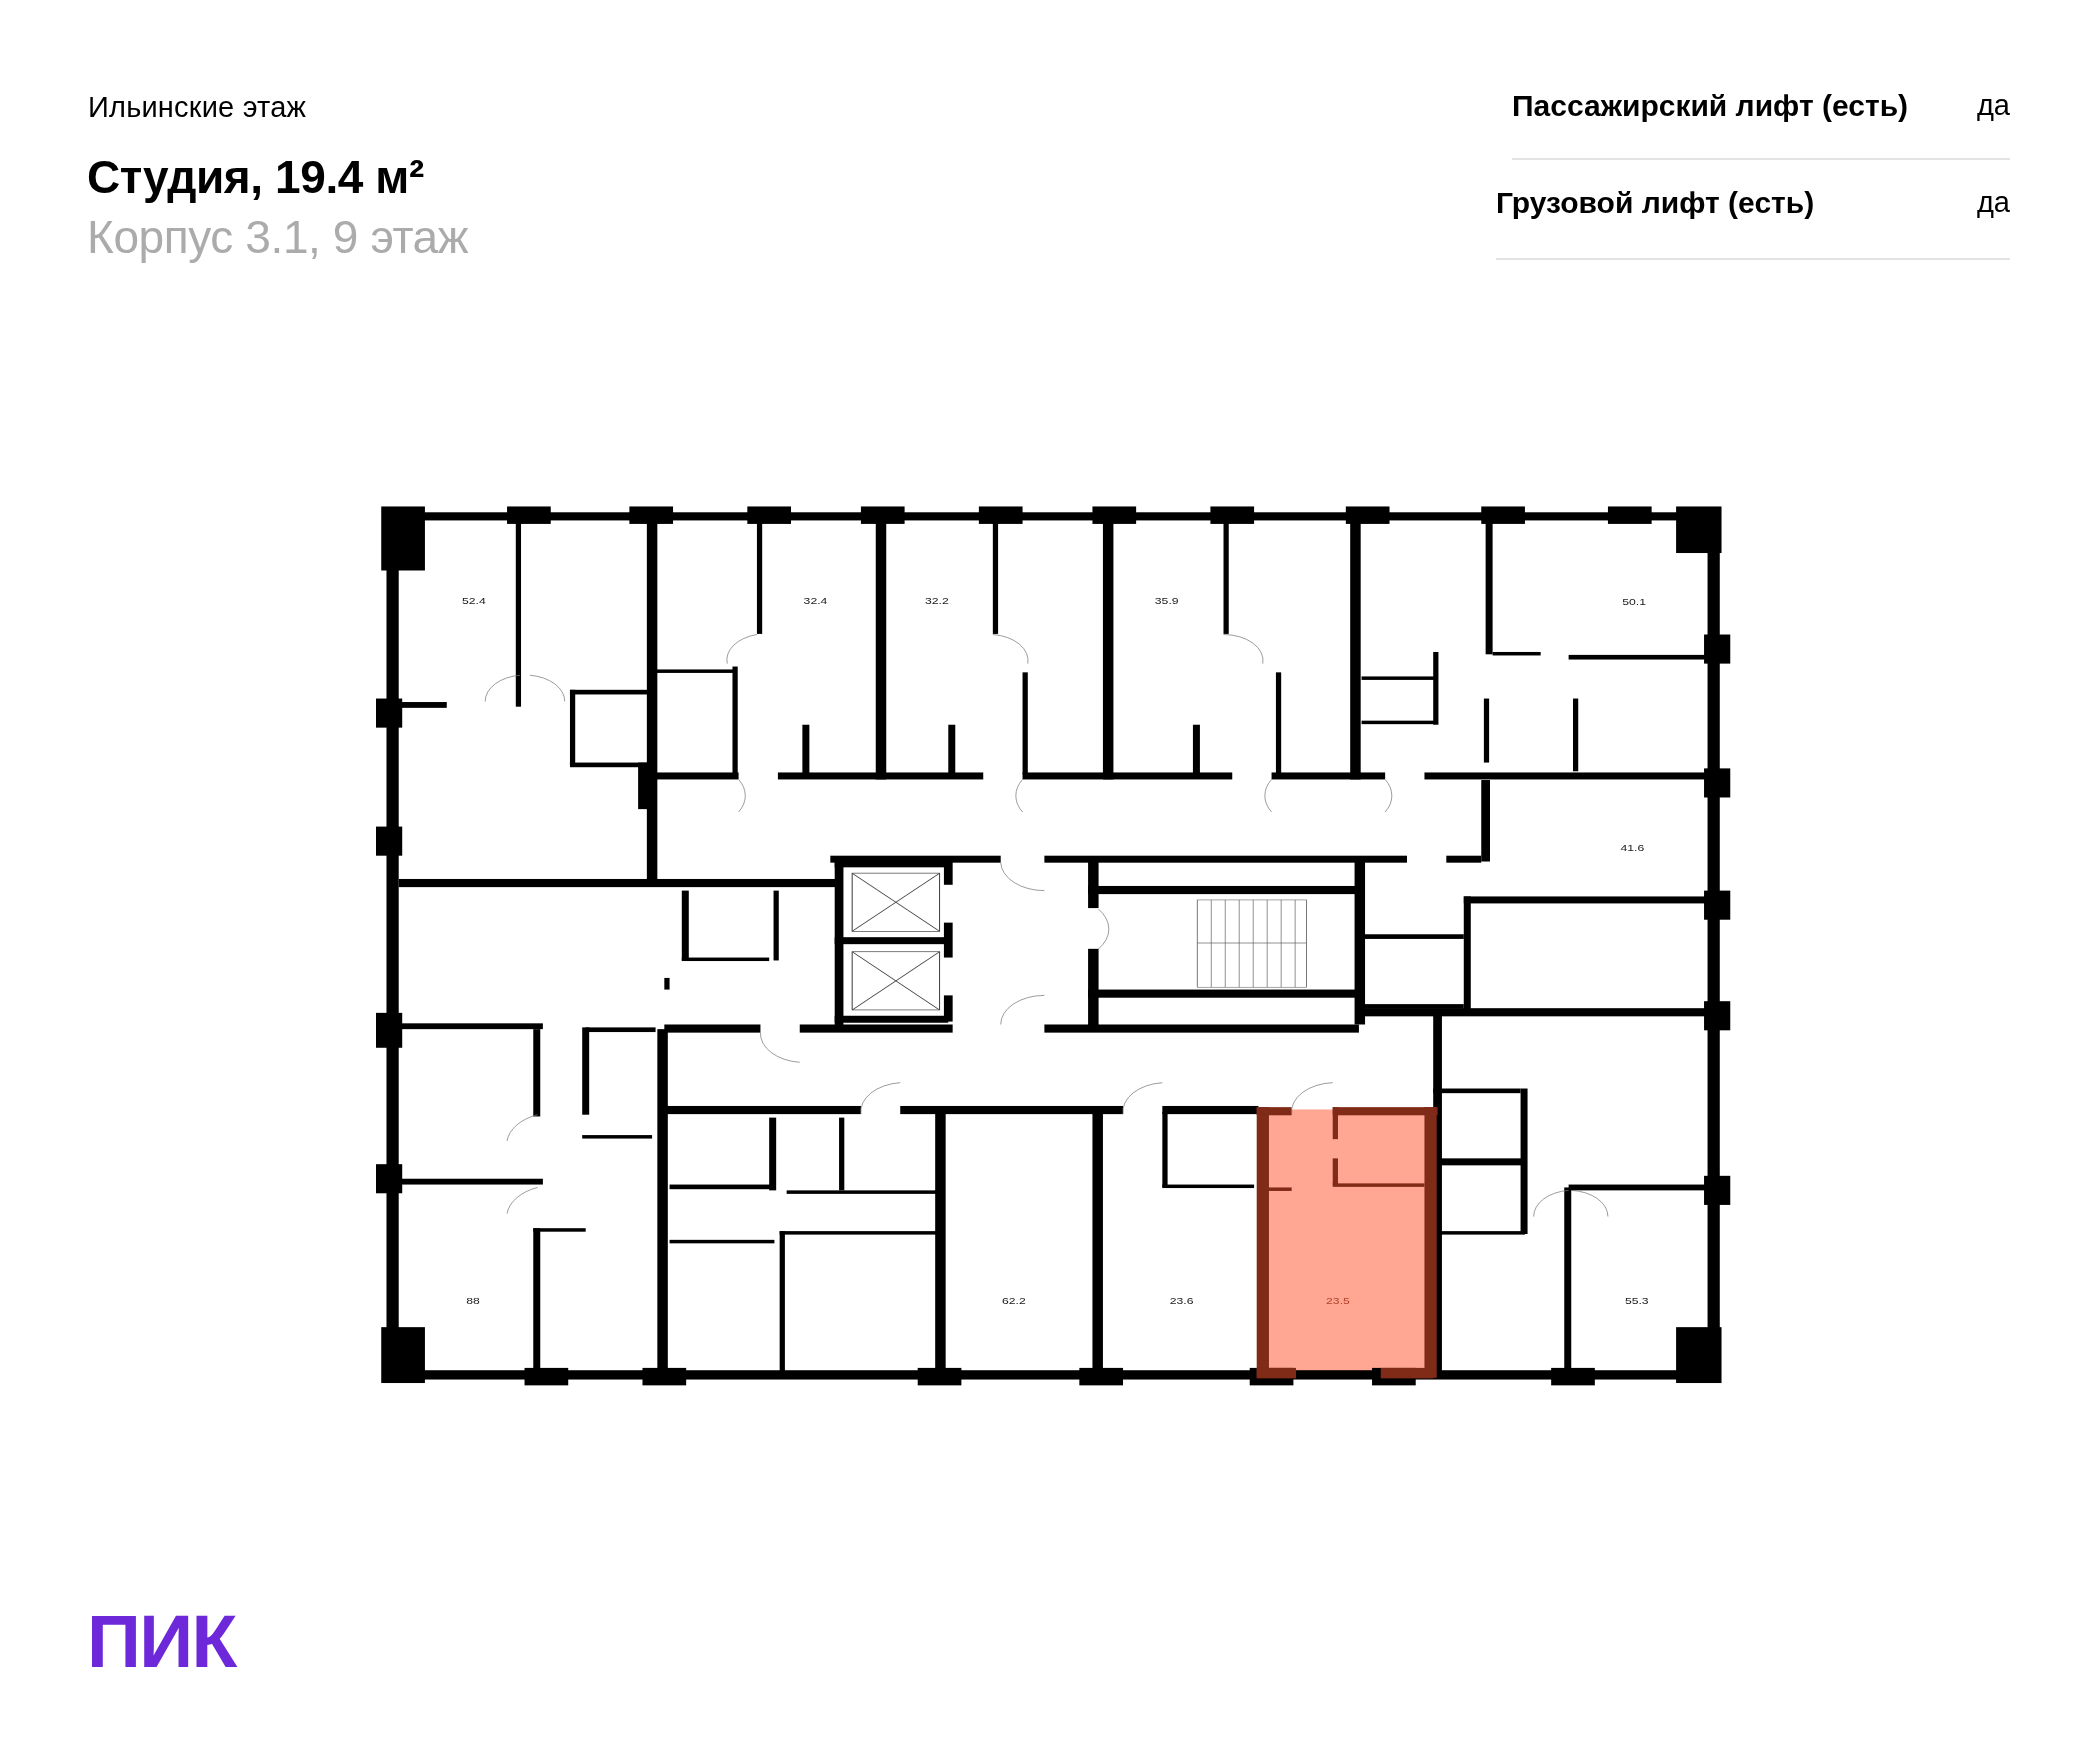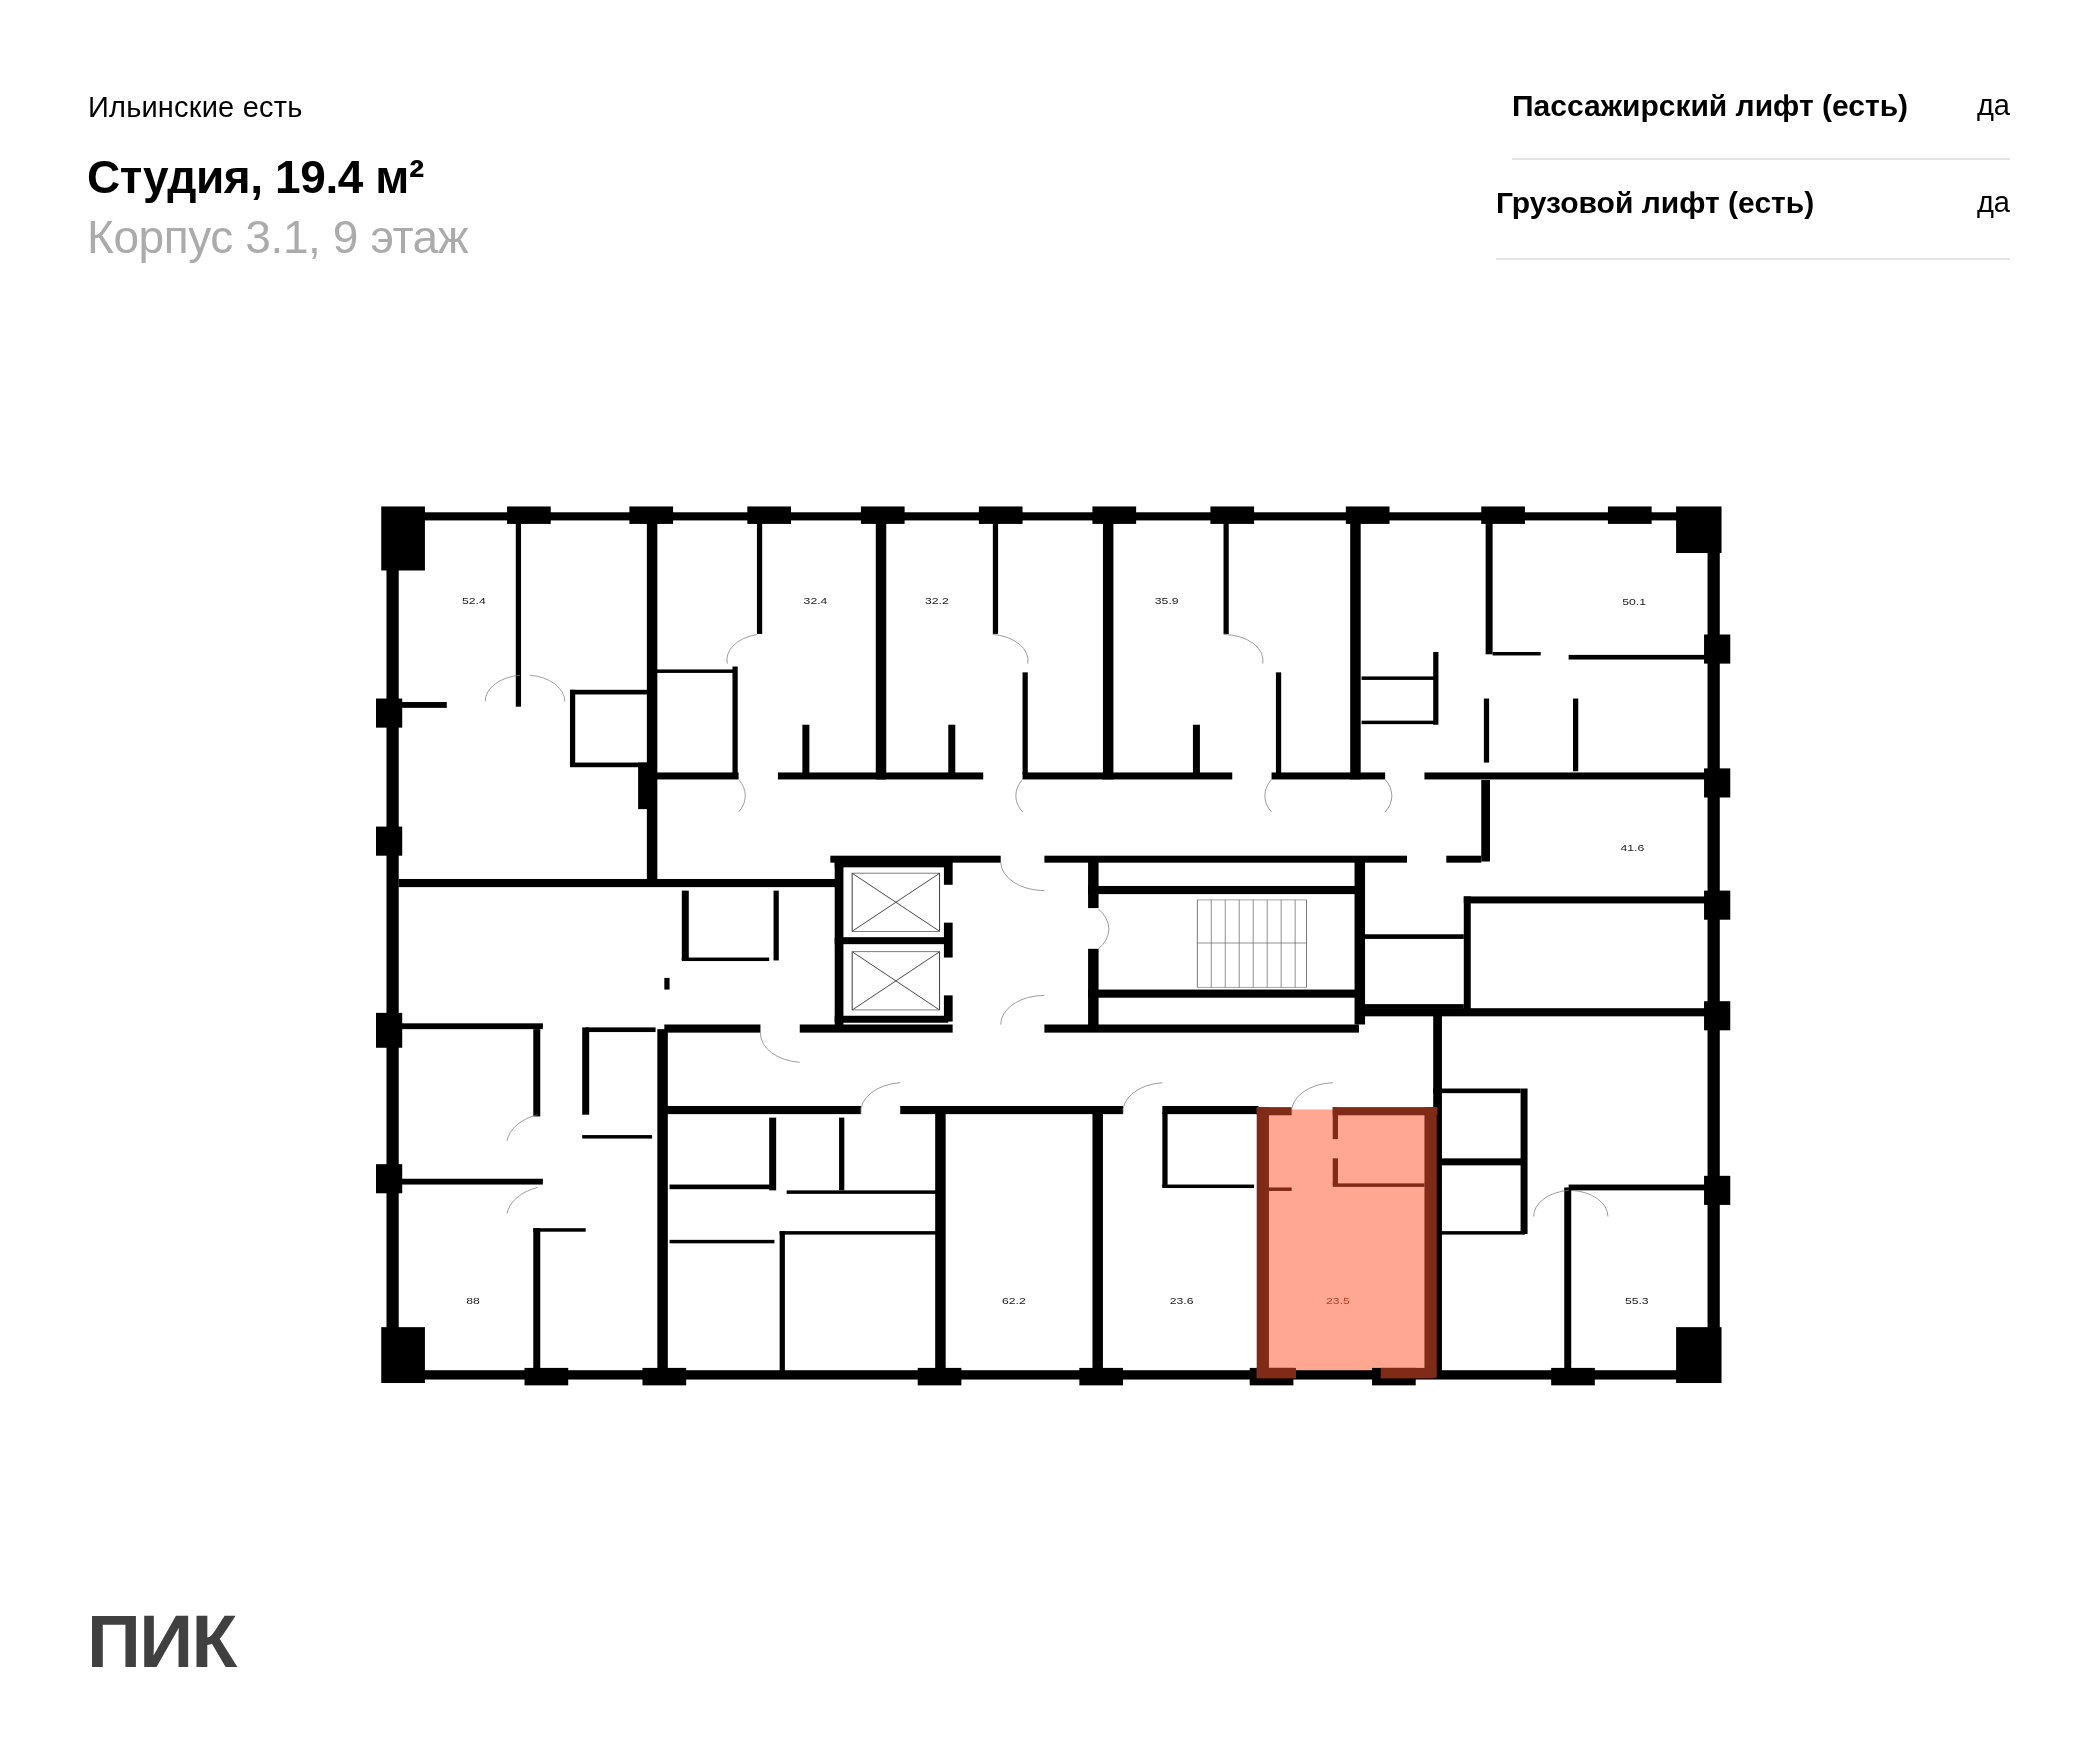--- a/index.html
+++ b/index.html
@@ -7,28 +7,28 @@
          font-family: "Liberation Sans", "DejaVu Sans", sans-serif; color: #000; }
   .complex { position: absolute; left: 88px; top: 91px; font-size: 29px; font-weight: 400; letter-spacing: 0.2px; }
   .title { position: absolute; left: 87px; top: 150px; font-size: 46px; font-weight: 700; letter-spacing: -0.4px; }
   .subtitle { position: absolute; left: 87px; top: 210px; font-size: 46px; font-weight: 400; color: #ababab; letter-spacing: -0.4px; }
   .features { position: absolute; left: 1496px; top: 84px; width: 514px; }
   .feature-row { display: flex; justify-content: space-between; align-items: center; height: 100px; border-bottom: 2.6px solid #e3e3e3; box-sizing: border-box; }
   .feature-row:first-child { height: 76px; padding-bottom: 0; align-items: flex-start; padding-top: 5.2px; margin-left: 16px; }
   .feature-row:nth-child(2) { padding-top: 26px; align-items: flex-start; height: 100px; }
   .feature-label { font-size: 30px; font-weight: 700; color: #000; }
   .feature-value { font-size: 29px; color: #000000; }
-  .logo { position: absolute; left: 87px; top: 1604px; font-size: 75px; font-weight: 900; color: #404040; letter-spacing: -1.7px; line-height: 1; }
+  .logo { position: absolute; left: 87px; top: 1604px; font-size: 75px; font-weight: 900; color: #6d28d9; letter-spacing: -1.7px; line-height: 1; }
   .plan { position: absolute; left: 376px; top: 489px; width: 1363px; height: 908px; }
   .area-label { font-family: "Liberation Sans", sans-serif; font-size: 14px; fill: #1a1a1a; }
 </style>
 </head>
 <body>
 
-<div class="complex">Ильинские есть</div>
+<div class="complex">Ильинские этаж</div>
 <div class="title">Студия, 19.4 м²</div>
 <div class="subtitle">Корпус 3.1, 9 этаж</div>
 
 <div class="features">
   <div class="feature-row">
     <span class="feature-label">Пассажирский лифт (есть)</span>
     <span class="feature-value">да</span>
   </div>
   <div class="feature-row">
     <span class="feature-label">Грузовой лифт (есть)</span>

